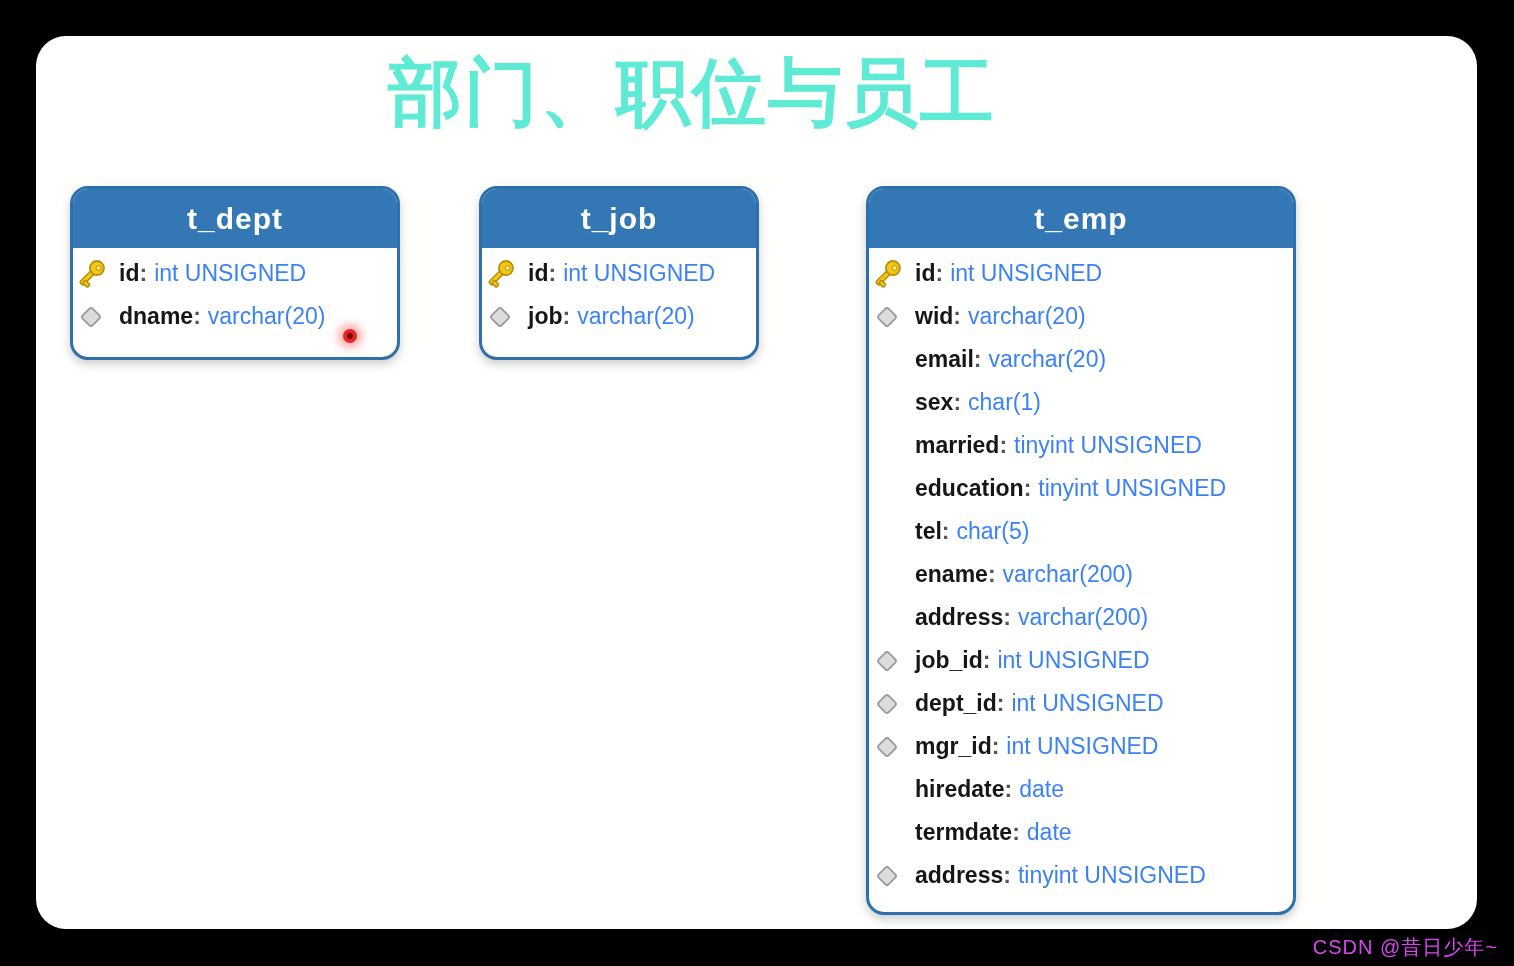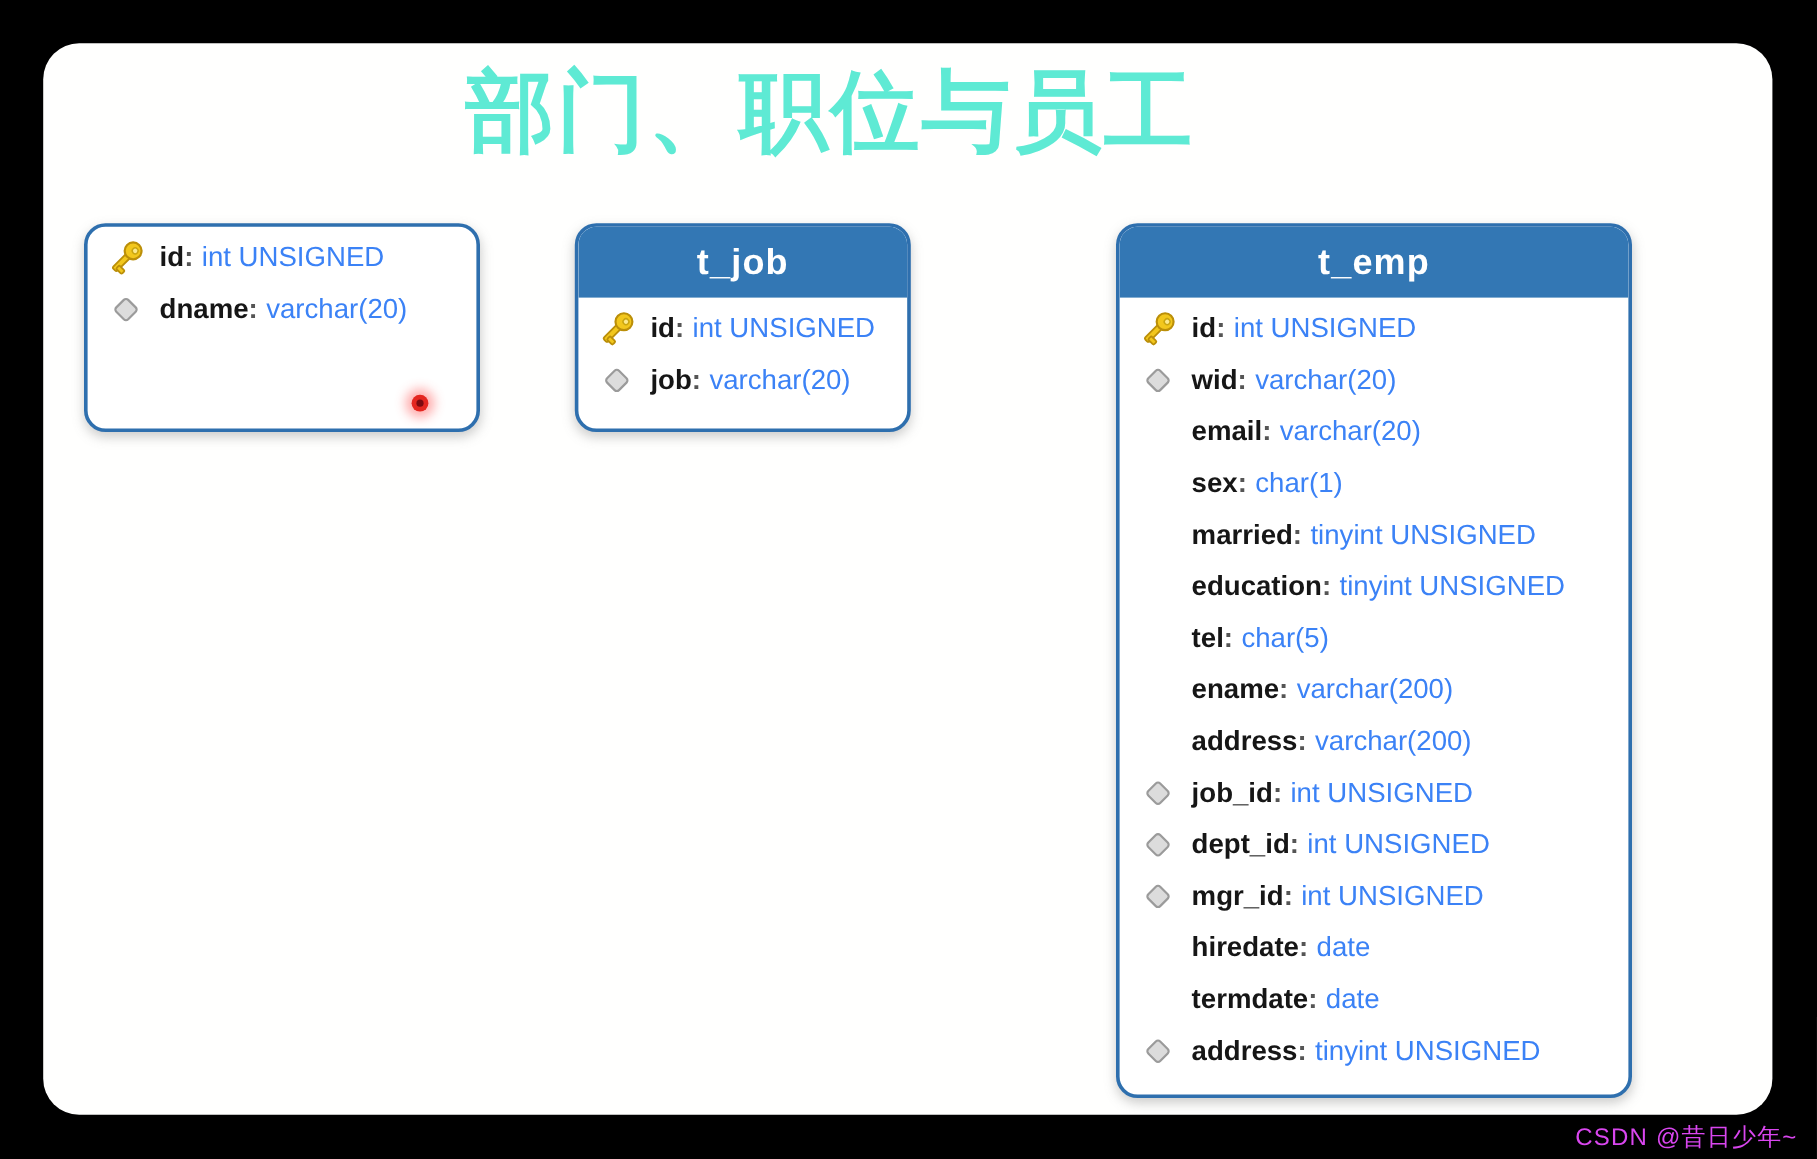--- a/index.html
+++ b/index.html
@@ -45,37 +45,36 @@
     text-align: center;
     font-size: 30px;
     font-weight: bold;
     letter-spacing: 1px;
   }
   .db-body { padding: 4px 0 0 0; }
   .db-row {
     height: 43px;
     display: flex;
     align-items: center;
-    padding-left: 14px;
     font-size: 23px;
     white-space: nowrap;
   }
   .icon-cell {
     width: 46px;
     min-width: 46px;
     display: flex;
     align-items: center;
     justify-content: flex-start;
   }
   .fname { color: #161616; font-weight: bold; }
   .fcolon { color: #555555; font-weight: bold; margin-right: 7px; }
   .ftype { color: #3b82f6; }
   .tbl-dept { left: 70px;  top: 186px; width: 330px; height: 174px; }
   .tbl-job  { left: 479px; top: 186px; width: 280px; height: 174px; }
-  .tbl-emp  { left: 930px; top: 186px; width: 430px; height: 729px; }
+  .tbl-emp  { left: 866px; top: 186px; width: 430px; height: 729px; }
   .cursor-dot {
     position: absolute;
     left: 343px; top: 329px;
     width: 14px; height: 14px;
     border-radius: 50%;
     background: #e42620;
     box-shadow: 0 0 9px 5px rgba(255,70,70,0.45);
   }
   .cursor-dot::after {
     content: "";
@@ -94,20 +93,21 @@
   }
 </style>
 </head>
 <body>
 
 <div class="canvas"></div>
 
 <h1 class="title">部门、职位与员工</h1>
 
 <div class="db-table tbl-dept">
+  <div class="db-header">t_dept</div>
   <div class="db-body">
       <div class="db-row">
         <span class="icon-cell">
           <svg width="36" height="36" viewBox="0 0 24 24" aria-hidden="true">
             <g transform="rotate(45 12 12)">
               <rect x="10.4" y="9" width="3.2" height="12.2" rx="1" fill="#f2c71d" stroke="#bb8f09" stroke-width="1"></rect>
               <rect x="12.2" y="17.5" width="4.4" height="2.6" rx="0.8" fill="#f2c71d" stroke="#bb8f09" stroke-width="1"></rect>
               <circle cx="12" cy="6.4" r="4.7" fill="#f2c71d" stroke="#bb8f09" stroke-width="1.2"></circle>
               <circle cx="12.8" cy="5.6" r="1.6" fill="#fbe98d" stroke="#c9a511" stroke-width="0.8"></circle>
             </g>

